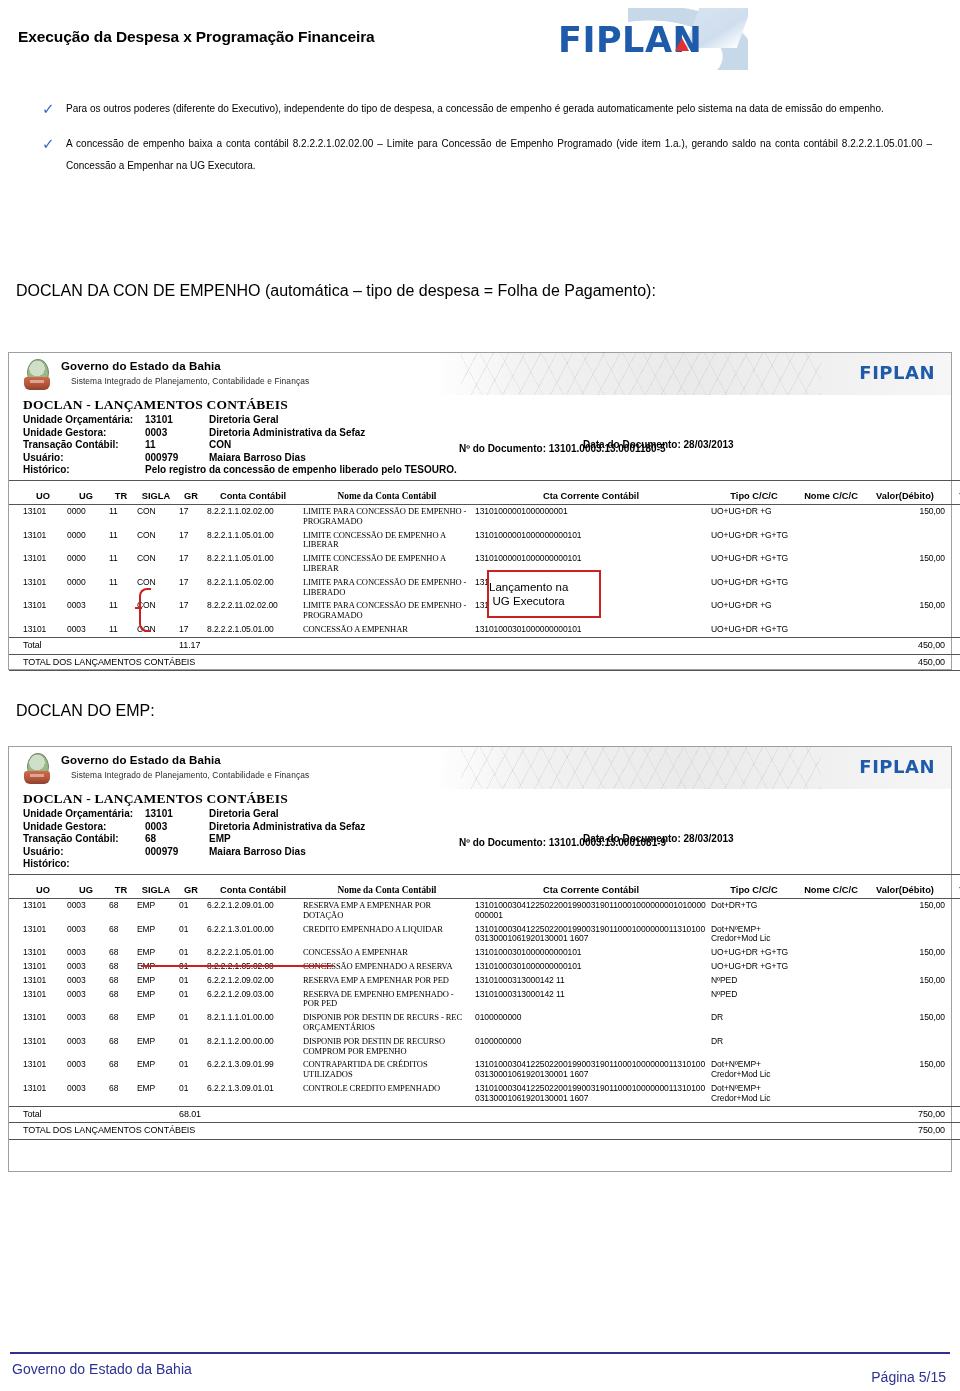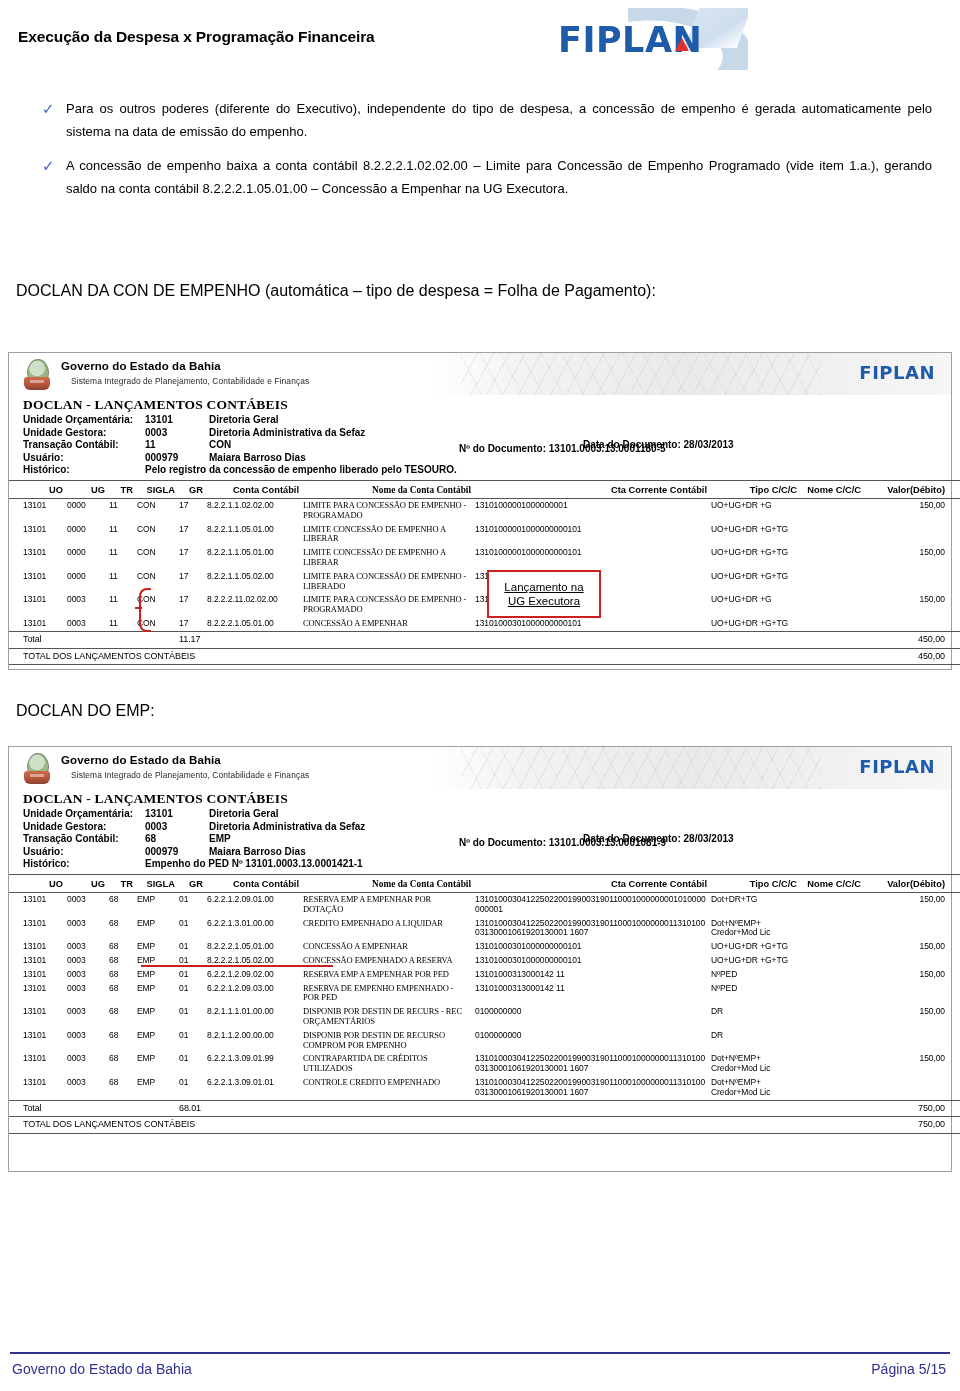--- a/index.html
+++ b/index.html
@@ -90,21 +90,21 @@
   .bullet-mark {
     width: 24px;
     flex: 0 0 24px;
     color: #3b63c9;
     font-size: 15px;
     line-height: 22px;
     font-family: "DejaVu Sans", sans-serif;
   }
   .bullet-text {
     flex: 1;
-    font-size: 13px;
+    font-size: 10px;
     line-height: 22.5px;
     text-align: justify;
   }
 
   
   .section-caption {
     position: absolute;
     left: 16px;
     font-size: 16px;
     line-height: 22px;
@@ -229,22 +229,22 @@
   
   table.ledger {
     width: 100%;
     border-collapse: collapse;
     font-size: 8.5px;
     table-layout: fixed;
   }
   table.ledger th {
     font-size: 9.3px;
     font-weight: bold;
-    text-align: right;
-    padding: 4px 2px 3px 2px;
+    text-align: center;
+    padding: 10px 2px 3px 2px;
     border-top: 1.4px solid #555;
     border-bottom: 1.4px solid #555;
     vertical-align: bottom;
     white-space: nowrap;
   }
   table.ledger td {
     padding: 2px 2px;
     vertical-align: top;
     line-height: 9.8px;
     letter-spacing: -0.1px;
@@ -279,26 +279,25 @@
   }
   .total-label { padding-left: 14px !important; }
 
   
   .anno-box {
     position: absolute;
     border: 2.2px solid #cc1f1f;
     background: #fff;
     display: flex;
     align-items: center;
-    justify-content: center;
+    justify-content: flex-start;
     text-align: center;
     font-size: 11.5px;
     line-height: 14px;
     z-index: 5;
-    text-decoration: underline;
   }
   #anno-ug {
     left: 487px;
     top: 570px;
     width: 110px;
     height: 44px;
   }
   .brace {
     position: absolute;
     left: 139px;
@@ -347,21 +346,21 @@
   .footer-left {
     position: absolute;
     left: 12px;
     top: 9px;
     font-size: 14px;
     color: #2e3192;
   }
   .footer-right {
     position: absolute;
     right: 14px;
-    top: 9px;
+    top: 17px;
     font-size: 14px;
     color: #2e3192;
   }
 </style>
 </head>
 <body>
 
 <div class="page-header">
   <div class="header-title">Execução da Despesa x Programação Financeira</div>
   <div class="fiplan-logo">
@@ -601,21 +600,20 @@
         
       </div>
     </div>
     <div class="meta-row">
       <div class="meta-label">Usuário:</div>
       <div class="meta-code">000979</div>
       <div class="meta-desc">Maiara Barroso Dias</div>
     </div>
     <div class="meta-row">
       <div class="meta-label">Histórico:</div>
-      <div class="meta-desc">Empenho do PED Nº 13101.0003.13.0001421-1</div>
     </div>
   </div>
 
   <table class="ledger">
     <thead>
       <tr>
         <th class="c-uo">UO</th>
         <th class="c-ug">UG</th>
         <th class="c-tr">TR</th>
         <th class="c-sigla">SIGLA</th>

